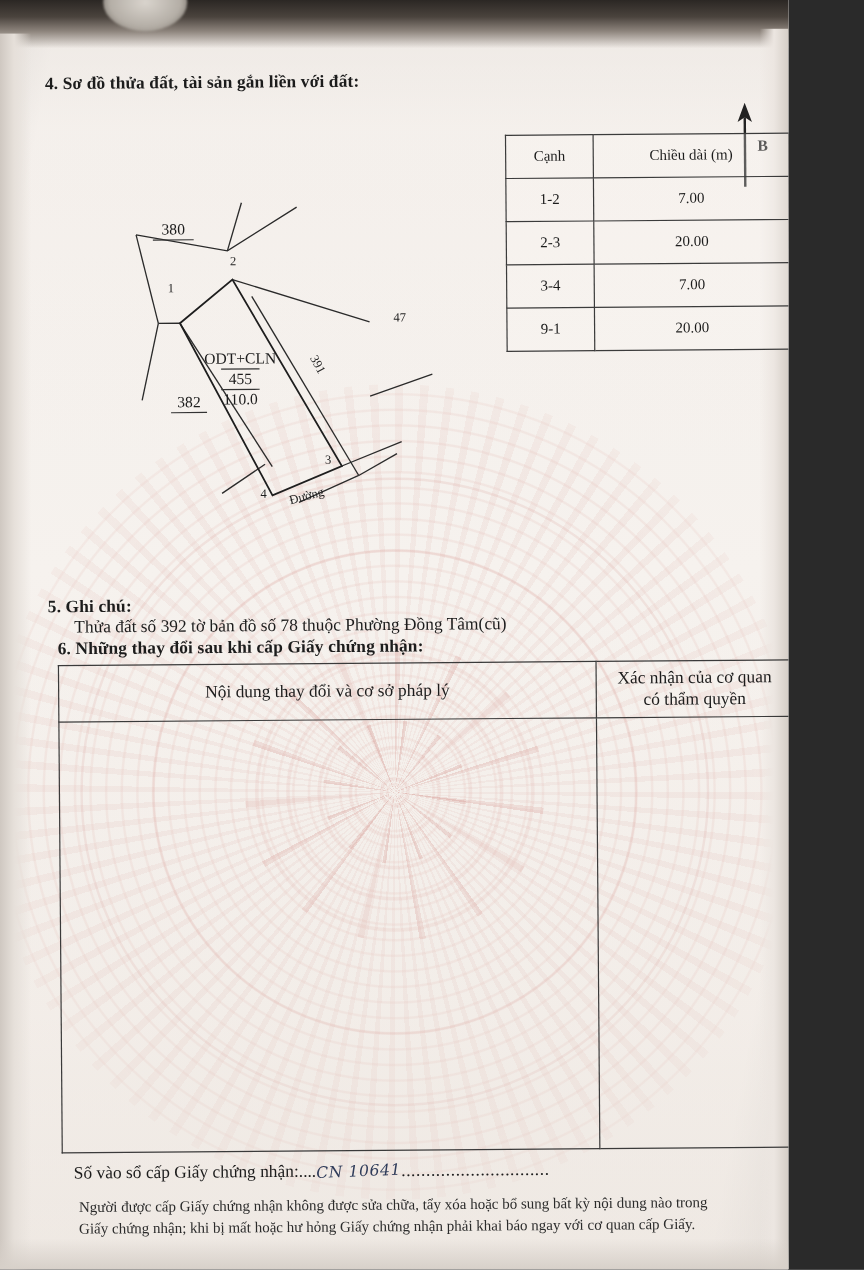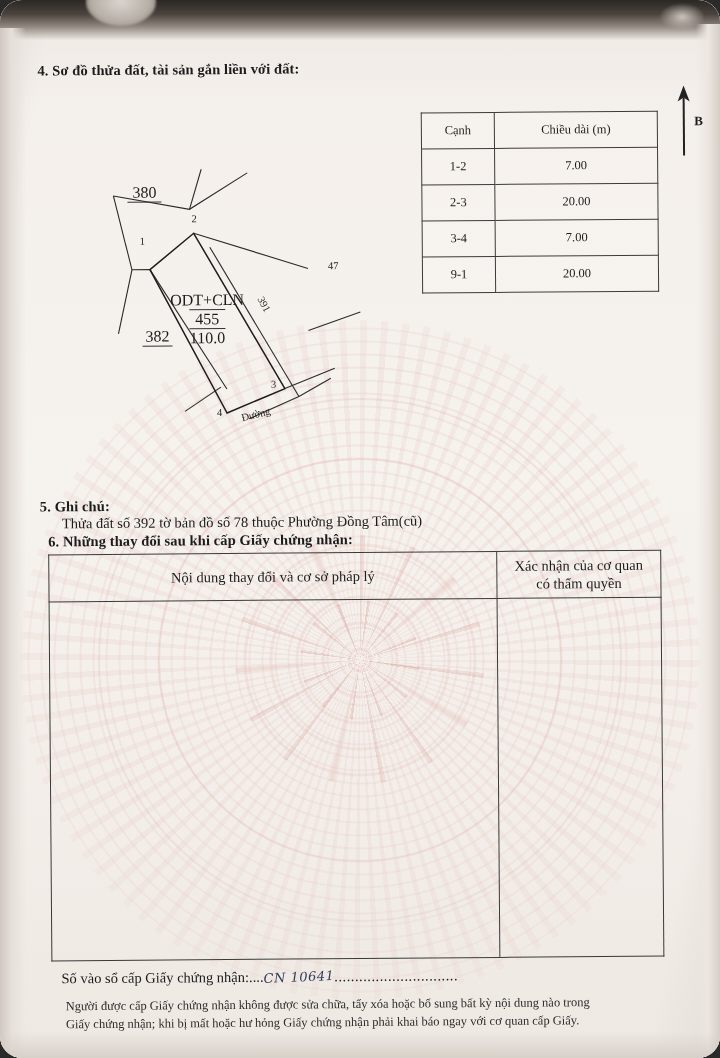--- a/index.html
+++ b/index.html
@@ -2,27 +2,26 @@
 <html><head>
 <meta charset="utf-8">
 <style>
   html, body {
     margin: 0;
     padding: 0;
     background: #2a2a2a;
   }
   #page {
     position: relative;
-    width: 720px;
+    width: 657px;
     height: 1058px;
     overflow: hidden;
     background: #ffffff;
     font-family: "Liberation Serif", serif;
     color: #1c1c1c;
-    border-radius: 22px;
   }
   
   .scan-bg {
     position: absolute;
     inset: 0;
     background:
       linear-gradient(100deg, rgba(0,0,0,0.10) 0%, rgba(0,0,0,0.0) 6%, rgba(0,0,0,0.0) 92%, rgba(0,0,0,0.09) 100%),
       linear-gradient(180deg, #e4ded9 0%, #f3eeea 10%, #f6f2ee 45%, #f1ebe6 80%, #e9e2dc 100%);
   }
   .top-shadow {
@@ -196,21 +195,21 @@
     width: 340px; height: 300px;
   }
   .sk-label {
     position: absolute;
     font-size: 10.5px;
     color: #1f1f1f;
     white-space: nowrap;
   }
   .sk-box {
     position: absolute;
-    font-size: 16px;
+    font-size: 13px;
     text-align: center;
     white-space: nowrap;
   }
   .sk-box .num { display: block; }
   .sk-box .line { border-top: 1px solid #333; }
 
   
   .chg-table {
     position: absolute;
     left: 48px; top: 552px;

